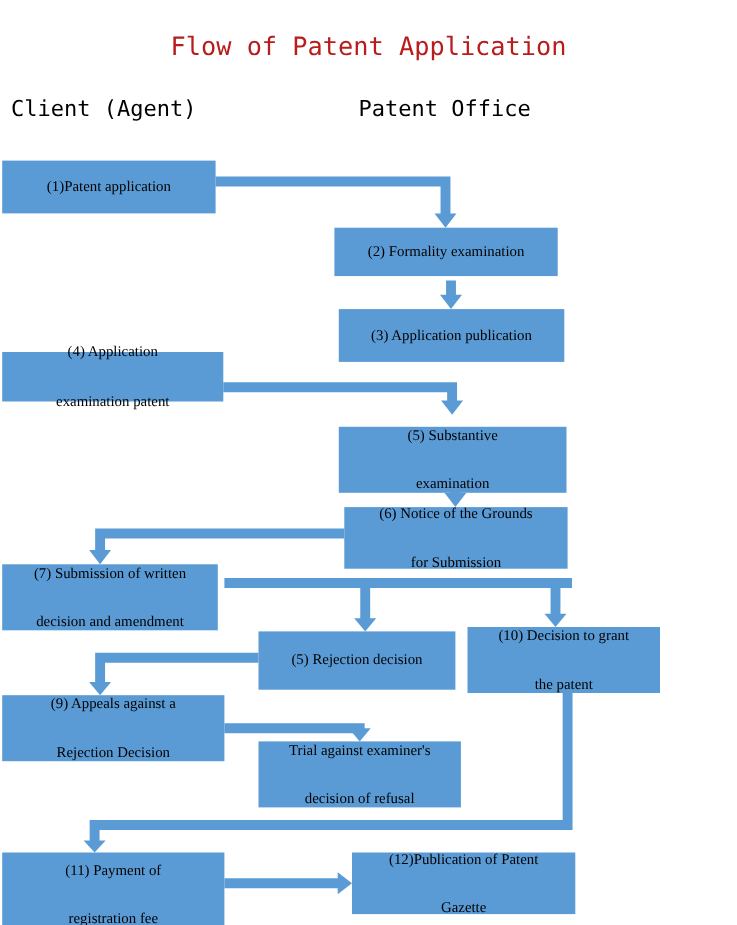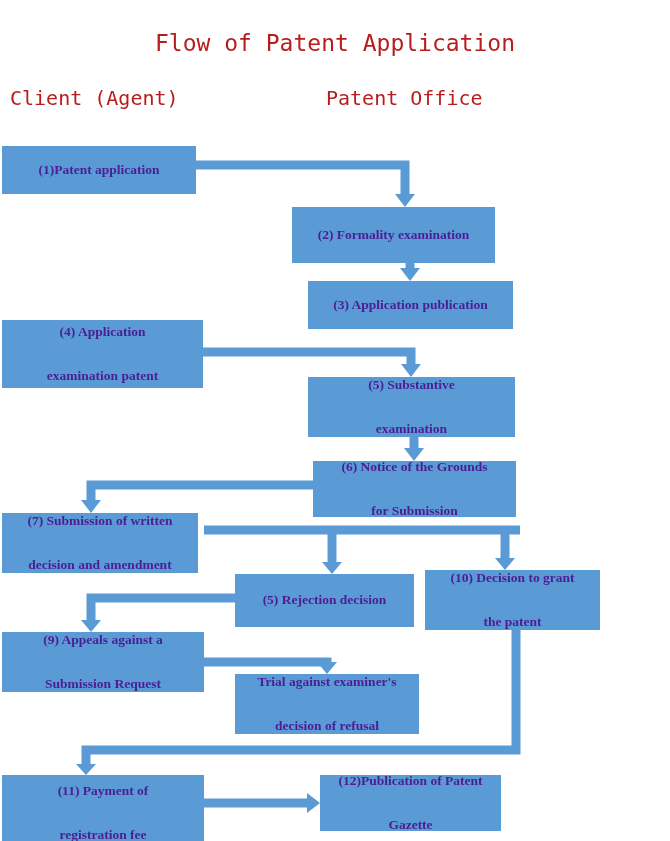--- a/index.html
+++ b/index.html
@@ -30,39 +30,38 @@
     font-family: "DejaVu Sans Mono", monospace;
     font-size: 23px;
     color: #b91c1c;
     letter-spacing: 0px;
     margin-top: 20px;
   }
   .col-head {
     position: absolute;
     font-family: "DejaVu Sans Mono", monospace;
     font-size: 20px;
-    color: #b91c1c;
+    color: #000000;
   }
   #head-client { left: 10px; top: 86px; }
   #head-office { left: 326px; top: 86px; }
 
   .node {
     position: absolute;
     background: #5b9bd5;
     box-sizing: border-box;
     display: flex;
     align-items: center;
     justify-content: center;
     text-align: center;
-    color: #4c1d95;
+    color: #000000;
     font-family: "Liberation Serif", serif;
     font-size: 13.5px;
     line-height: 1.65;
     padding: 2px 6px;
-    font-weight: bold;
   }
   .node span { display: block; width: 100%; }
 
   svg.arrows {
     position: absolute;
     left: 0; top: 0;
     width: 670px;
     height: 841px;
     pointer-events: none;
   }
@@ -110,61 +109,61 @@
     <polygon points="76,764 96,764 86,775" fill="#5b9bd5"></polygon>
 
     <path d="M204,803 L309,803" stroke="#5b9bd5" stroke-width="9" fill="none"></path>
     <polygon points="307,793 320,803 307,813" fill="#5b9bd5"></polygon>
   </svg>
 
   <div class="node" style="left:2px;   top:146px; width:194px; height:48px;">
       <span>(1)Patent application</span>
     </div>
 
-  <div class="node" style="left:292px; top:207px; width:203px; height:56px;">
+  <div class="node" style="left:304px; top:207px; width:203px; height:44px;">
       <span>(2) Formality examination</span>
     </div>
 
   <div class="node" style="left:308px; top:281px; width:205px; height:48px;">
       <span>(3) Application publication</span>
     </div>
 
-  <div class="node" style="left:2px;   top:320px; width:201px; height:68px;">
+  <div class="node" style="left:2px;   top:320px; width:201px; height:45px;">
     <span><span>(4) Application</span><br><span>examination patent</span></span>
   </div>
 
-  <div class="node" style="left:308px; top:377px; width:207px; height:60px;">
+  <div class="node" style="left:308px; top:388px; width:207px; height:60px;">
     <span><span>(5) Substantive</span><br><span>examination</span></span>
   </div>
 
   <div class="node" style="left:313px; top:461px; width:203px; height:56px;">
     <span><span>(6) Notice of the Grounds</span><br><span>for Submission</span></span>
   </div>
 
   <div class="node" style="left:2px;   top:513px; width:196px; height:60px;">
     <span><span>(7) Submission of written</span><br><span>decision and amendment</span></span>
   </div>
 
   <div class="node" style="left:235px; top:574px; width:179px; height:53px;">
       <span>(5) Rejection decision</span>
     </div>
 
   <div class="node" style="left:425px; top:570px; width:175px; height:60px;">
     <span><span>(10) Decision to grant</span><br><span>the patent</span></span>
   </div>
 
   <div class="node" style="left:2px;   top:632px; width:202px; height:60px;justify-content:flex-end;">
-    <span><span>(9) Appeals against a</span><br><span>Submission Request</span></span>
+    <span><span>(9) Appeals against a</span><br><span>Rejection Decision</span></span>
   </div>
 
   <div class="node" style="left:235px; top:674px; width:184px; height:60px;">
     <span><span>Trial against examiner's</span><br><span>decision of refusal</span></span>
   </div>
 
   <div class="node" style="left:2px;   top:775px; width:202px; height:76px;">
     <span><span>(11) Payment of</span><br><span>registration fee</span></span>
   </div>
 
-  <div class="node" style="left:320px; top:775px; width:181px; height:56px;">
+  <div class="node" style="left:320px; top:775px; width:203px; height:56px;">
     <span><span>(12)Publication of Patent</span><br><span>Gazette</span></span>
   </div>
 
 </div>
 
 </body></html>

